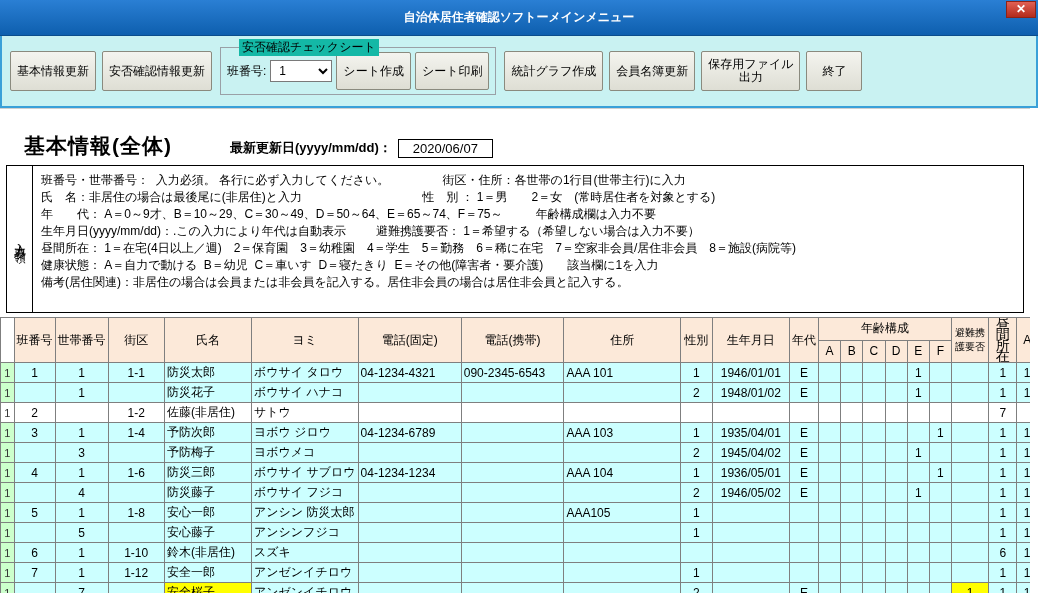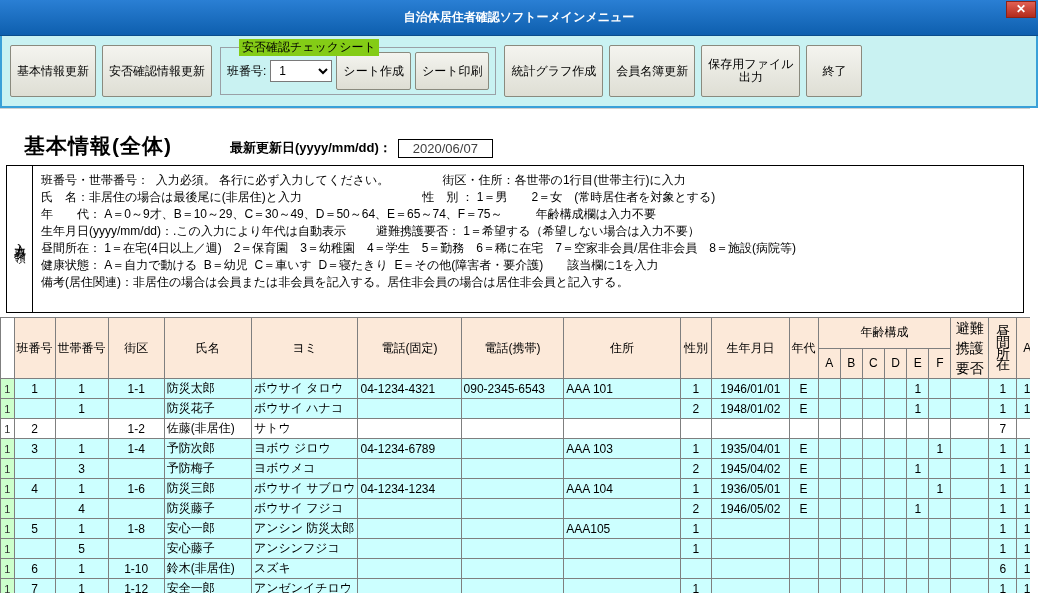--- a/index.html
+++ b/index.html
@@ -60,35 +60,35 @@
     height: 38px;
     min-width: 56px;
     display: flex;
     align-items: center;
     justify-content: center;
     text-align: center;
     white-space: pre-line;
     line-height: 13px;
     cursor: pointer;
   }
-  .tb-btn.big { height: 52px; }
+  .tb-btn.big { height: 40px; }
   #groupbox {
     position: relative;
     border: 1px solid #9aa0a6;
     height: 48px;
     margin: 0 2px;
     padding: 0 6px;
     display: flex;
     align-items: center;
     gap: 4px;
   }
   #groupbox-title {
     position: absolute;
     top: -9px; left: 18px;
-    background: #84cc16;
+    background: #14b8a6;
     font-size: 12px;
     padding: 0 3px;
   }
   .gb-label { font-size: 12px; }
   #ban-select {
     height: 22px;
     width: 62px;
     font-size: 12px;
     border: 1px solid #7a7a7a;
     background: #ffffff;
@@ -122,21 +122,21 @@
     font-weight: bold;
     padding-bottom: 3px;
   }
   #update-date {
     margin-left: 6px;
     margin-bottom: 2px;
     border: 1px solid #000;
     background: #ffffff;
     font-size: 13px;
     padding: 1px 14px;
-    color: #404040;
+    color: #000000;
   }
   
   #instr-wrap {
     display: flex;
     margin: 4px 6px 0 6px;
     border: 1px solid #000;
     height: 148px;
   }
   #instr-side {
     width: 26px;
@@ -279,21 +279,21 @@
           <th rowspan="2">街区</th>
           <th rowspan="2">氏名</th>
           <th rowspan="2">ヨミ</th>
           <th rowspan="2">電話(固定)</th>
           <th rowspan="2">電話(携帯)</th>
           <th rowspan="2">住所</th>
           <th rowspan="2">性別</th>
           <th rowspan="2">生年月日</th>
           <th rowspan="2">年代</th>
           <th colspan="6">年齢構成</th>
-          <th rowspan="2" style="font-size:14px;line-height:20px;white-space:normal">避難携護要否</th>
+          <th rowspan="2" style="font-size:10px;line-height:14px;white-space:normal">避難携護要否</th>
           <th rowspan="2" style="font-size:14px;line-height:11px;white-space:normal">昼間所在</th>
           <th rowspan="2">A</th>
         </tr>
         <tr>
           <th>A</th>
           <th>B</th>
           <th>C</th>
           <th>D</th>
           <th>E</th>
           <th>F</th>

